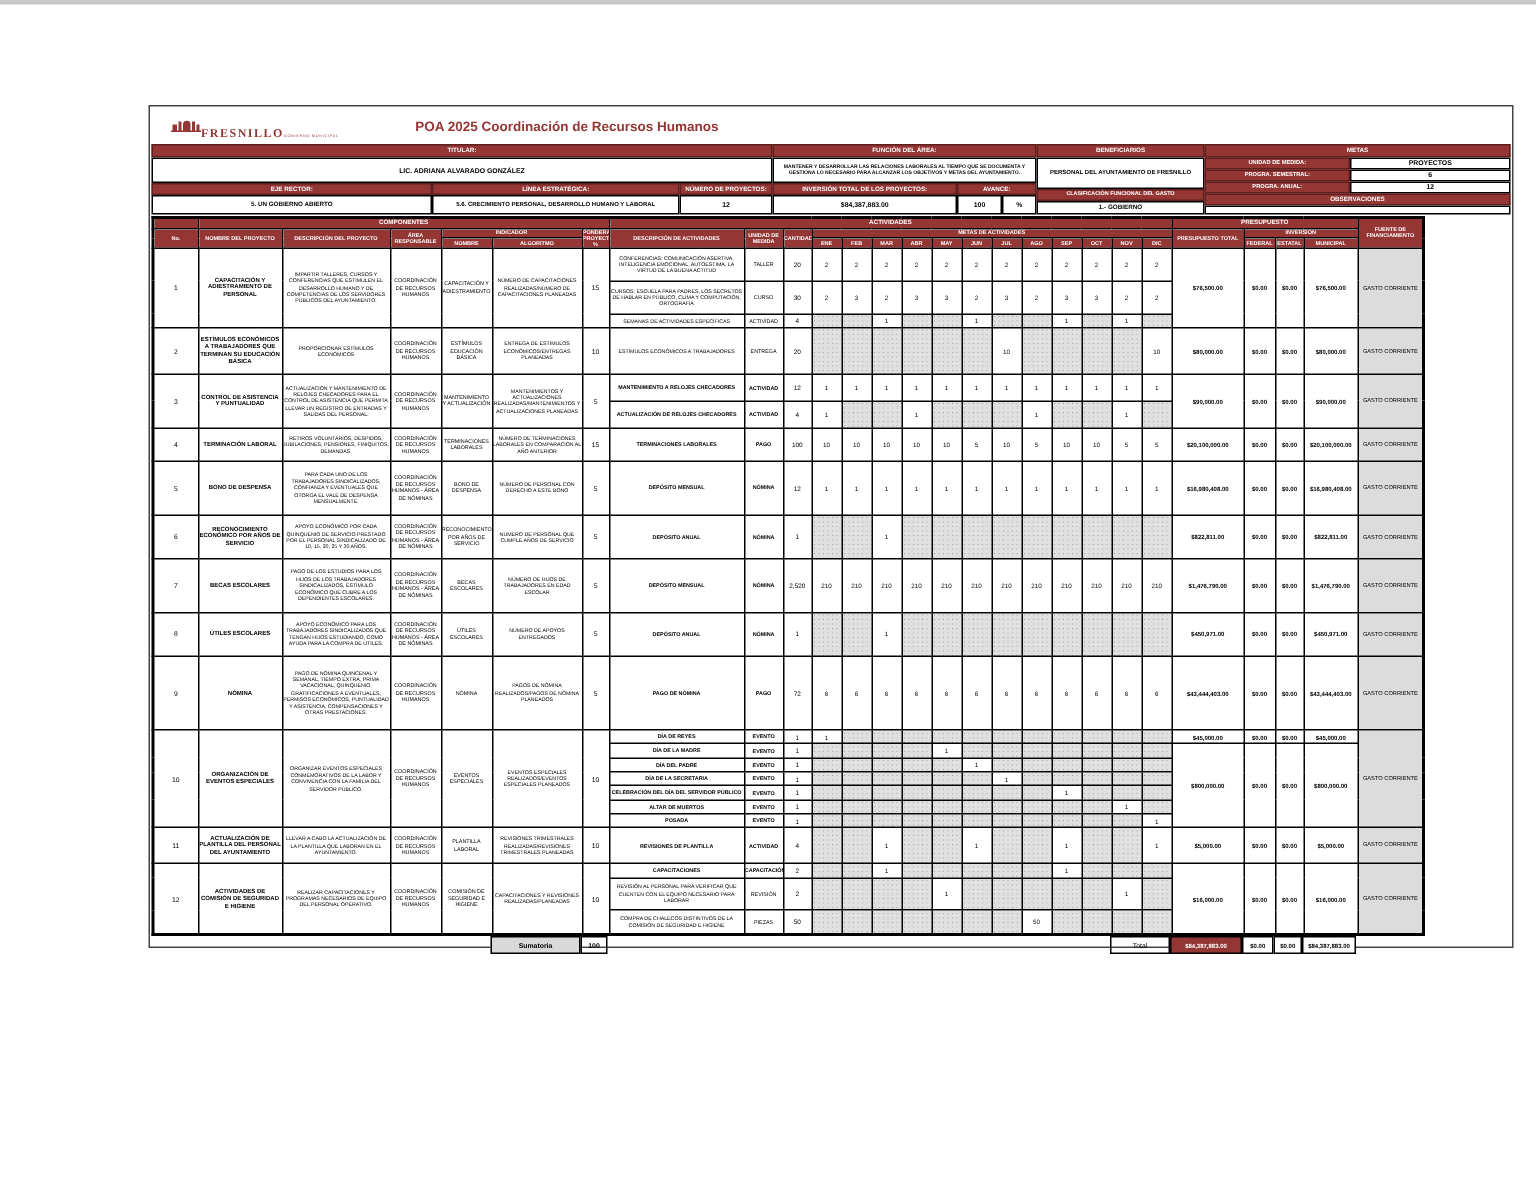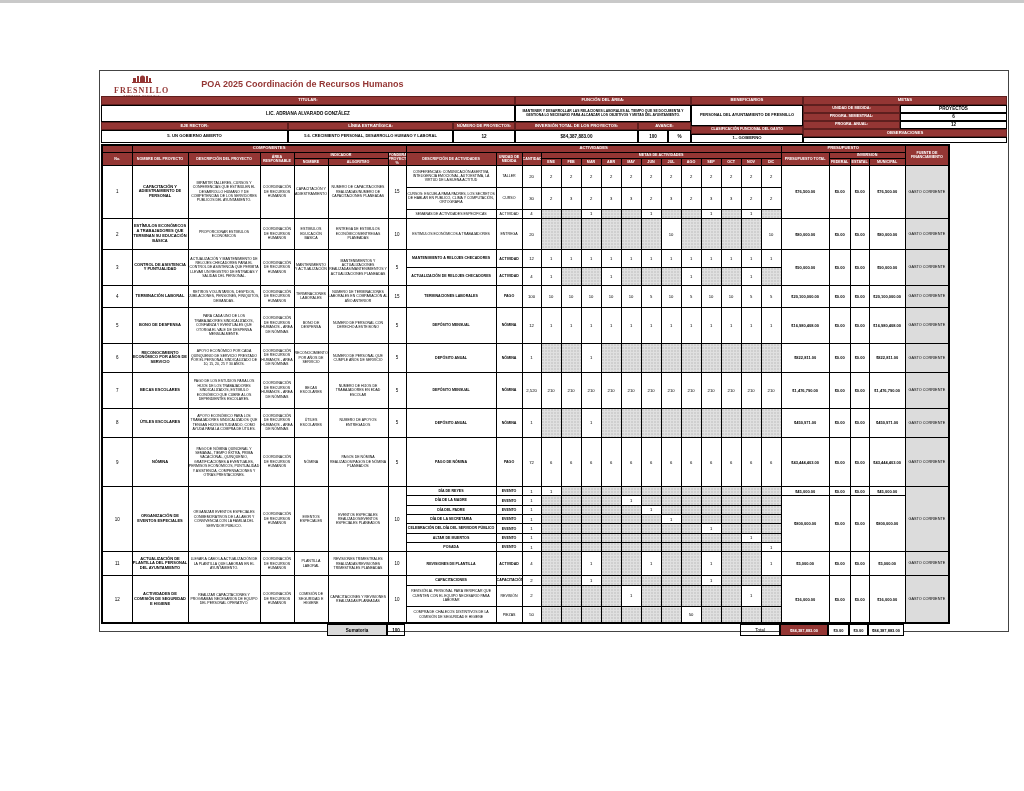--- a/index.html
+++ b/index.html
@@ -1,21 +1,21 @@
 <!DOCTYPE html>
 <html><head>
 <meta charset="utf-8">
 <style>
   html,body{margin:0;padding:0;background:#ffffff;}
   body{width:1024px;height:791px;position:relative;font-family:"Liberation Sans",sans-serif;overflow:hidden;-webkit-text-size-adjust:none;}
   #scan-edge{position:absolute;top:0;left:0;width:1024px;height:3px;background:#c9c9c9;}
   #sheet{position:absolute;left:99px;top:70px;width:910px;height:562px;border:1px solid #444;background:#fff;box-sizing:border-box;}
   
   #logo-row{height:25px;display:flex;align-items:center;padding-left:14px;}
-  #logo{display:flex;flex-direction:column;align-items:center;margin-right:32px;}
+  #logo{display:flex;flex-direction:row;align-items:flex-end;margin-right:51px;}
   .logo-text{font-family:"Liberation Serif",serif;font-weight:bold;font-size:8px;color:#943634;letter-spacing:1px;line-height:1;}
   .logo-sub{font-size:2.5px;color:#943634;letter-spacing:.5px;line-height:1;}
   #doc-title{font-size:9px;font-weight:bold;color:#943634;}
   
   #info{display:flex;margin:0 1px;}
   .blk{display:flex;flex-direction:column;}
   .irow{display:flex;}
   .band{background:#943634;color:#fff;font-weight:bold;text-align:center;box-sizing:border-box;border:1px solid #5e1f1e;display:flex;align-items:center;justify-content:center;font-size:4.2px;line-height:1;}
   .ival{background:#fff;color:#000;font-weight:bold;text-align:center;box-sizing:border-box;border:1px solid #000;display:flex;align-items:center;justify-content:center;font-size:4.6px;line-height:1.15;}
   .tiny{font-size:3.4px;font-weight:bold;padding:0 2px;}

